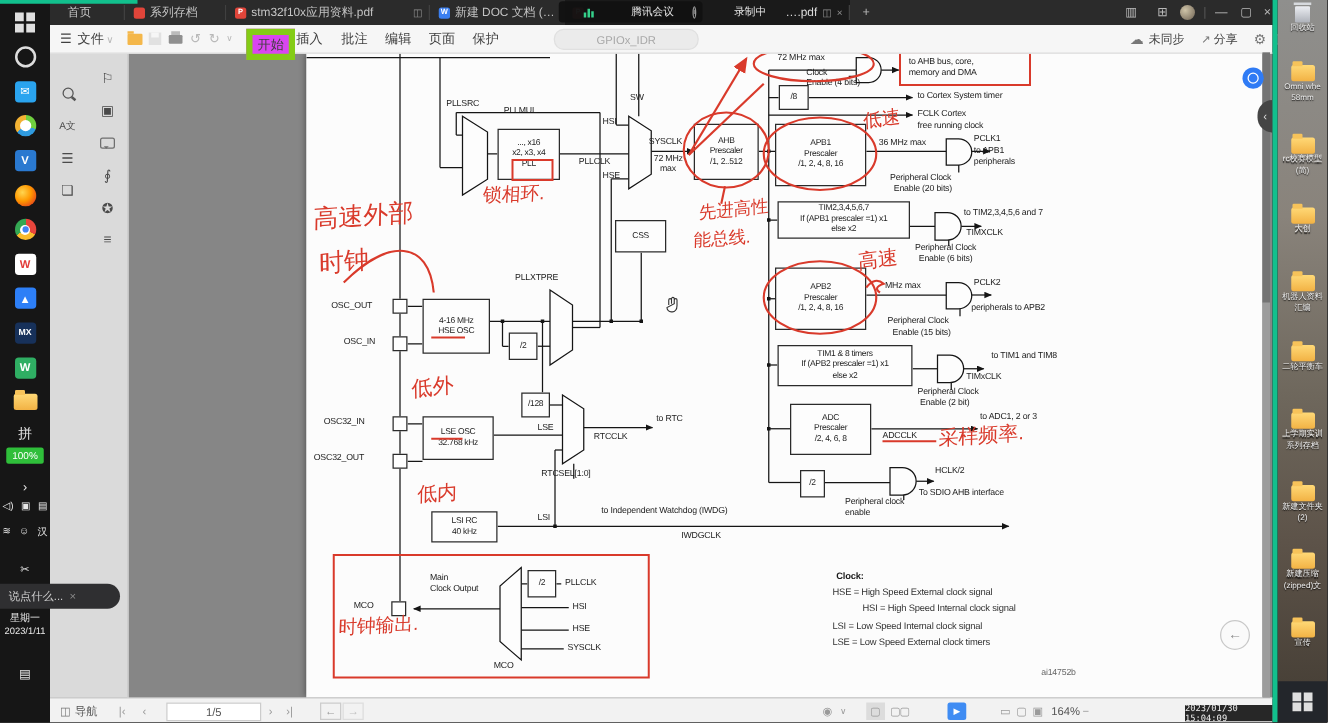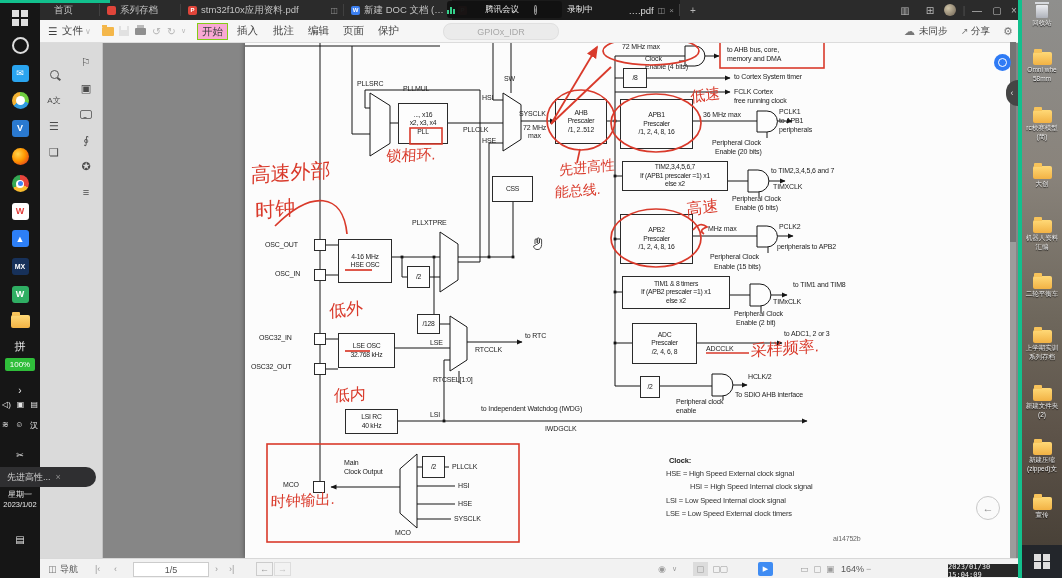--- a/index.html
+++ b/index.html
@@ -26,32 +26,32 @@
   .tk-txt{color:#e8e8e8;}
   
   #tabbar{left:40px;top:0;width:978px;height:20px;background:#2b2b2b;z-index:10;}
   .tab{position:absolute;top:0;height:20px;display:flex;align-items:center;gap:4px;padding:0 6px;box-sizing:border-box;
        color:#c4c4c4;font-size:9.5px;white-space:nowrap;overflow:hidden;cursor:pointer;}
   .tab.active{background:#1a1a1a;color:#ddd;}
   .tab .sep{position:absolute;right:0;top:4px;width:1px;height:12px;background:#404040;}
   .ticon{width:9px;height:9px;border-radius:2px;flex:0 0 auto;display:flex;align-items:center;justify-content:center;color:#fff;font-size:6px;font-weight:bold;}
   .tglyph{color:#8f8f8f;font-size:8px;}
   #meetpill{left:447px;top:1px;width:115px;height:17px;background:rgba(18,18,18,.97);border-radius:3px;z-index:12;
-    display:flex;align-items:center;gap:15px;padding:0 0;box-sizing:border-box;font-size:8.5px;color:#e6e6e6;white-space:nowrap;}
+    display:flex;align-items:center;gap:15px;padding:0 20px;box-sizing:border-box;font-size:8.5px;color:#e6e6e6;white-space:nowrap;}
   .bars{display:flex;align-items:flex-end;gap:1px;height:9px;}
   .bars i{width:2px;background:#35d08a;display:block;}
   .dotg{width:5px;height:5px;border-radius:50%;background:#35d08a;}
   .dotr{width:5px;height:5px;border-radius:50%;background:#e8493b;}
   .infoc{width:8px;height:8px;border:1px solid #9a9a9a;border-radius:50%;color:#9a9a9a;font-size:6px;line-height:8px;text-align:center;}
   .wbtn{position:absolute;top:0;height:20px;display:flex;align-items:center;justify-content:center;color:#b9b9b9;font-size:10px;cursor:pointer;}
   
   #toolbar{left:40px;top:20px;width:978px;height:22px;background:#f6f6f6;border-bottom:1px solid #dcdcdc;z-index:10;font-size:10.5px;color:#3f3f3f;}
   .tb{position:absolute;top:0;height:22px;display:flex;align-items:center;cursor:pointer;}
   .tbtab{padding:0 4px;}
-  .tbtab.active{border:1px solid #84cc16;background:#f9a8d4;height:15px;}
+  .tbtab.active{border:5px solid #84cc16;background:#d946ef;height:15px;}
   .gray{color:#b9b9b9;}
   #searchpill{left:403px;top:3px;width:114px;height:15px;background:#ebebeb;border:1px solid #e0e0e0;border-radius:8px;
     color:#a8a8a8;font-size:9px;display:flex;align-items:center;justify-content:center;}
   .icn-folder{width:12px;height:9px;background:#f4b74a;border-radius:1px;position:relative;}
   .icn-folder:before{content:"";position:absolute;top:-2px;left:0;width:5px;height:2px;background:#f4b74a;}
   .icn-save{width:10px;height:10px;background:#c9c9c9;position:relative;}
   .icn-save:before{content:"";position:absolute;left:2px;top:0;width:6px;height:4px;background:#f6f6f6;}
   .icn-print{width:11px;height:7px;background:#8f8f8f;border-radius:1px;position:relative;}
   .icn-print:before{content:"";position:absolute;left:2px;top:-3px;width:7px;height:3px;background:#bbb;}
   .icn-bub{width:10px;height:7px;border:1px solid #6e6e6e;border-radius:2px;position:relative;}
@@ -159,21 +159,21 @@
         <span>▤</span>
       </div>
       <div class="abs tk-txt" style="left:2px;top:420px;width:36px;font-size:8px;display:flex;justify-content:space-between;">
         <span>≋</span>
         <span>☺</span>
         <span>汉</span>
       </div>
       <div class="tk-item tk-txt" style="top:443px;font-size:9px;">✂</div>
       <div class="abs tk-txt" style="left:0;top:477px;width:40px;text-align:center;font-size:9px;">15:04</div>
       <div class="abs tk-txt" style="left:0;top:489px;width:40px;text-align:center;font-size:8px;">星期一</div>
-      <div class="abs tk-txt" style="left:0;top:500px;width:40px;text-align:center;font-size:7.5px;">2023/1/02</div>
+      <div class="abs tk-txt" style="left:0;top:500px;width:40px;text-align:center;font-size:7.5px;">2023/1/11</div>
       <div class="tk-item tk-txt" style="top:527px;font-size:10px;">▤</div>
     </div>
 
   <div class="abs" id="tabbar">
     <div id="tabs">
         <div class="tab" style="left: 8px; width: 52px;">
           <span style="overflow:hidden;text-overflow:ellipsis;">首页</span>
           <span class="sep"></span>
         </div>
         <div class="tab" style="left: 61px; width: 80px;">
@@ -585,21 +585,21 @@
     <div class="sb sbtn" style="left:773px;">▢</div>
     <div class="sb sbtn" style="left:786px;">▣</div>
     <div class="sb" style="left:801px;">164%</div>
     <div class="sb sbtn" style="left:826px;">−</div>
   </div>
   <div class="abs" id="zoomtrack"></div>
   <div class="abs" id="zoomknob"></div>
   <div class="abs" id="timestamp">2023/01/30 15:04:09</div>
 
   <div class="abs" id="chatpill">
-    <span>先进高性...</span>
+    <span>说点什么...</span>
     <span style="color:#8d8d8d;">×</span>
   </div>
 
   <div class="abs" id="desktop">
       <div class="dicon" style="top:5px;">
         <span class="bin"></span>
         <span class="lbl">回收站</span>
       </div>
       <div class="dicon" style="top:52px;">
         <span class="fold"></span>

